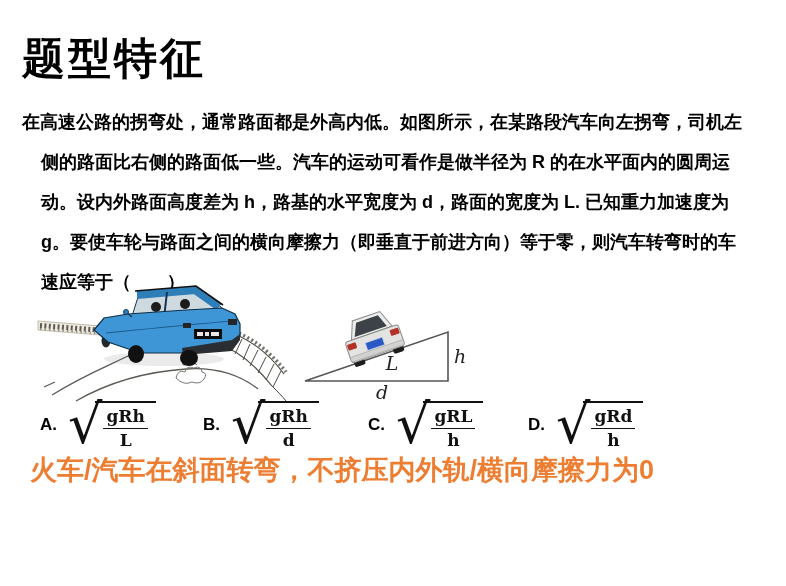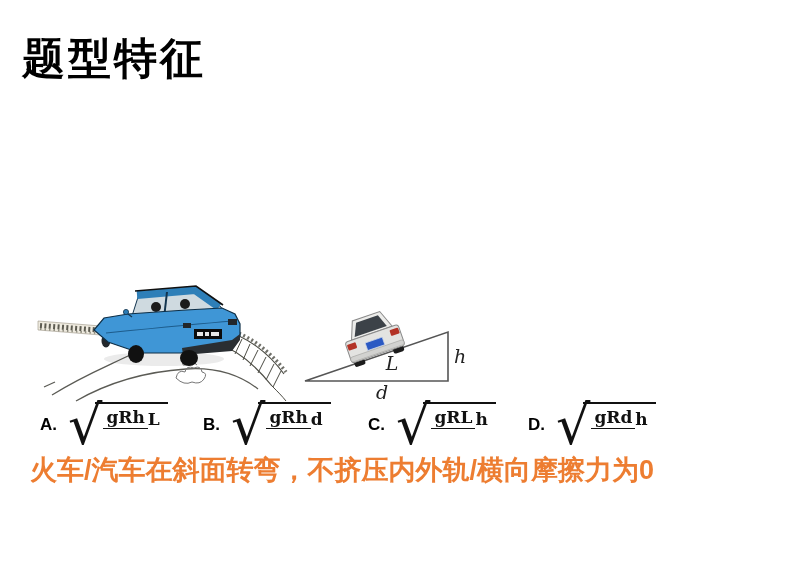--- a/index.html
+++ b/index.html
@@ -25,40 +25,47 @@
     display:flex;align-items:center;
   }
   .opt-a{left:40px}.opt-b{left:203px}.opt-c{left:368px}.opt-d{left:528px}
   .letter{font-weight:bold;font-size:17px;margin-right:11px;font-family:"Liberation Sans",sans-serif;}
   .sqrt{display:inline-flex;align-items:flex-start;}
   .radical{
     font-family:"DejaVu Serif",serif;font-size:54px;line-height:47px;
     font-weight:normal;color:#111;
   }
   .radicand{
-    display:inline-flex;flex-direction:row;align-items:center;
+    display:inline-flex;flex-direction:column;align-items:center;
     border-top:2.2px solid #111;margin-left:-7px;padding:4px 8px 0 8px;
     font-family:"DejaVu Serif",serif;font-size:17px;font-weight:bold;color:#111;
   }
   .num{border-bottom:1.7px solid #111;padding:0 3px 2px 3px;line-height:1.1;}
   .den{padding-top:2px;line-height:1.1;}
   .note{
     position:absolute;left:30px;top:452px;
     font-size:27px;font-weight:bold;color:#ED7D31;white-space:nowrap;
     font-family:"Liberation Sans",sans-serif;
     text-align:center;
   }
 </style>
 </head>
 <body>
 
 <div class="slide">
 
   <h1 class="title">题型特征</h1>
 
+  <div class="problem">
+    <div class="pline">在高速公路的拐弯处，通常路面都是外高内低。如图所示，在某路段汽车向左拐弯，司机左</div>
+    <div class="pline cont">侧的路面比右侧的路面低一些。汽车的运动可看作是做半径为 R 的在水平面内的圆周运</div>
+    <div class="pline cont">动。设内外路面高度差为 h，路基的水平宽度为 d，路面的宽度为 L. 已知重力加速度为</div>
+    <div class="pline cont">g。要使车轮与路面之间的横向摩擦力（即垂直于前进方向）等于零，则汽车转弯时的车</div>
+    <div class="pline cont">速应等于（　　）</div>
+  </div>
 
   <svg class="car-fig" viewBox="0 0 252 128">
 
     <g>
       <polygon points="2,47 90,54 90,63 2,56" fill="#efebe0" stroke="#9a9384" stroke-width="0.6"></polygon>
       <line x1="4" y1="51.5" x2="88" y2="58" stroke="#45443a" stroke-width="5" stroke-dasharray="2 2.4" opacity="0.85"></line>
       <line x1="4" y1="55" x2="88" y2="61" stroke="#6b6a5c" stroke-width="2" stroke-dasharray="1.5 3" opacity="0.7"></line>
     </g>
 
     <g stroke="#4c4c44" stroke-width="1">

